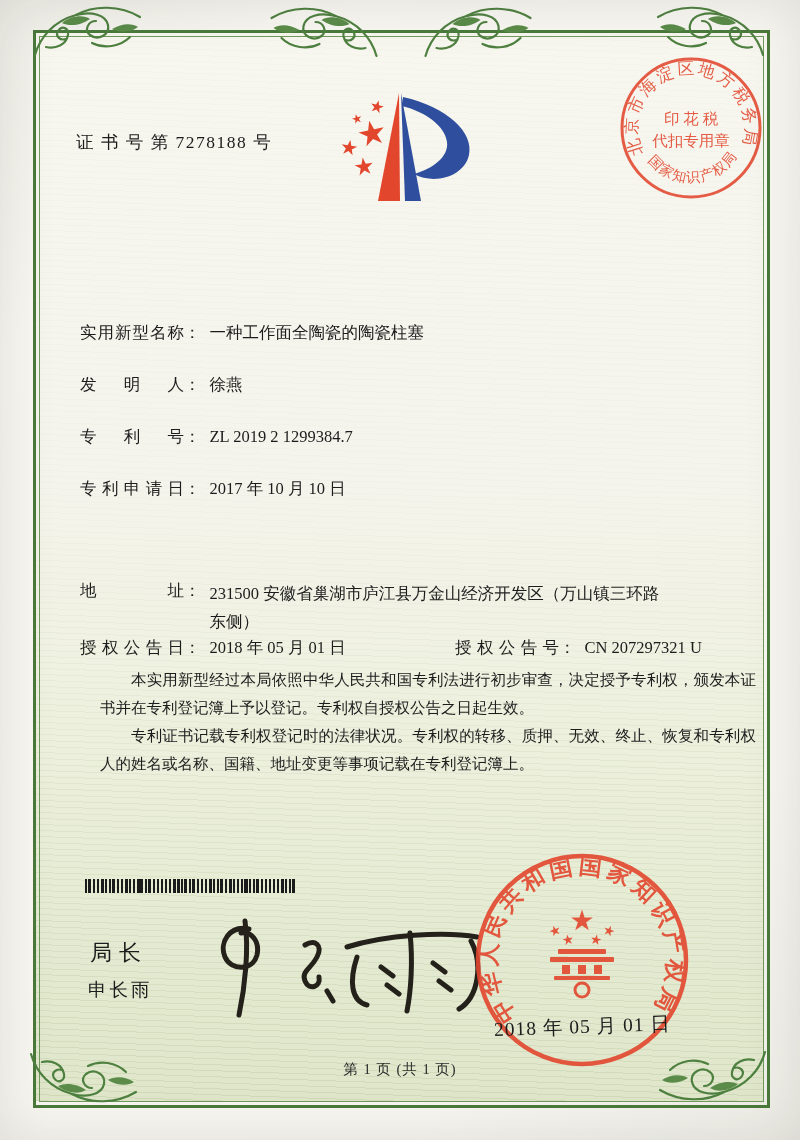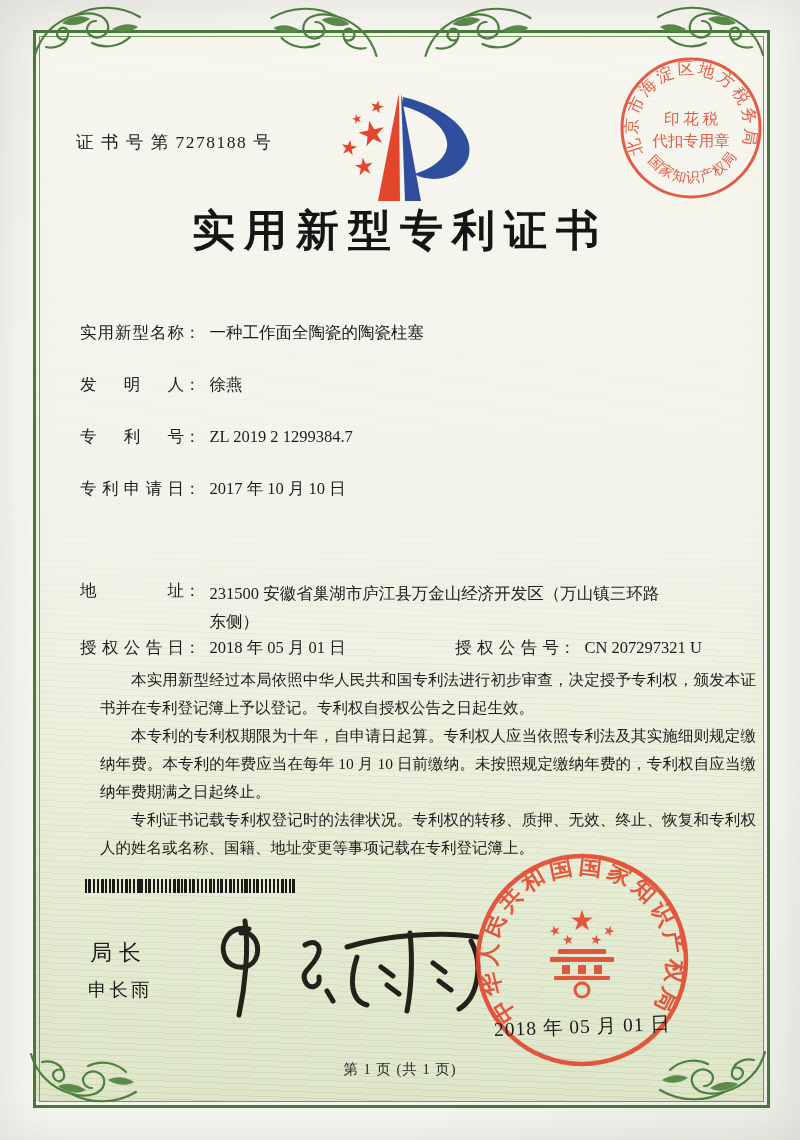--- a/index.html
+++ b/index.html
@@ -110,21 +110,20 @@
     <path d="M83,12 C128,22 154,48 149,70 C144,92 114,100 94,89 C112,84 129,72 127,57 C125,41 106,27 82,21 Z" fill="#2f4f9e"></path>
     <g fill="#e2472e">
       <use href="#star" transform="translate(52,49) scale(1.35) rotate(-12)"></use>
       <use href="#star" transform="translate(29,63) scale(0.82) rotate(10)"></use>
       <use href="#star" transform="translate(44,82) scale(0.95) rotate(-8)"></use>
       <use href="#star" transform="translate(57,22) scale(0.68) rotate(14)"></use>
       <use href="#star" transform="translate(37,34) scale(0.5) rotate(-15)"></use>
     </g>
   </svg>
 
-  <div class="abs title">实用新型专利证书</div>
 
   <div class="abs frow" style="top:322px">
     <span class="flabel">实用新型名称</span><span>：</span><span class="fval">一种工作面全陶瓷的陶瓷柱塞</span>
   </div>
   <div class="abs frow" style="top:374px">
     <span class="flabel">发明人</span><span>：</span><span class="fval">徐燕</span>
   </div>
   <div class="abs frow" style="top:426px">
     <span class="flabel">专利号</span><span>：</span><span class="fval">ZL 2019 2 1299384.7</span>
   </div>
@@ -136,21 +135,20 @@
   </div>
   <div class="abs frow" style="top:637px">
     <span class="flabel">授权公告日</span><span>：</span><span class="fval">2018 年 05 月 01 日</span>
   </div>
   <div class="abs frow" style="top:637px;left:455px">
     <span class="flabel">授权公告号</span><span>：</span><span class="fval">CN 207297321 U</span>
   </div>
 
   <div class="abs body-text">
     <p>本实用新型经过本局依照中华人民共和国专利法进行初步审查，决定授予专利权，颁发本证书并在专利登记簿上予以登记。专利权自授权公告之日起生效。</p>
-    <p>本专利的专利权期限为十年，自申请日起算。专利权人应当依照专利法及其实施细则规定缴纳年费。本专利的年费应当在每年 10 月 10 日前缴纳。未按照规定缴纳年费的，专利权自应当缴纳年费期满之日起终止。</p>
     <p>专利证书记载专利权登记时的法律状况。专利权的转移、质押、无效、终止、恢复和专利权人的姓名或名称、国籍、地址变更等事项记载在专利登记簿上。</p>
   </div>
 
   <div class="abs barcode"></div>
 
   <div class="abs signer-title">局长</div>
   <div class="abs signer-name">申长雨</div>
 
   <svg class="abs" style="left:205px;top:915px;opacity:.92" width="300" height="110" viewBox="0 0 300 110">
     <g stroke="#14110c" stroke-width="5" fill="none" stroke-linecap="round" stroke-linejoin="round">

